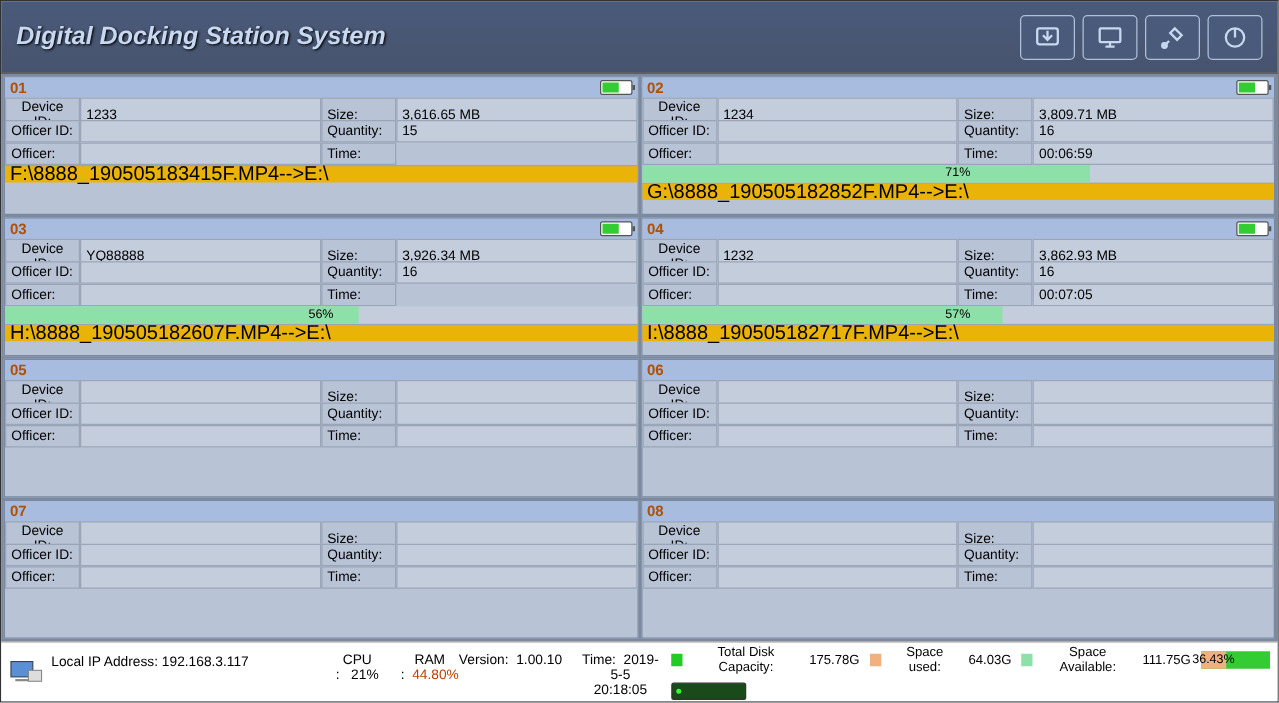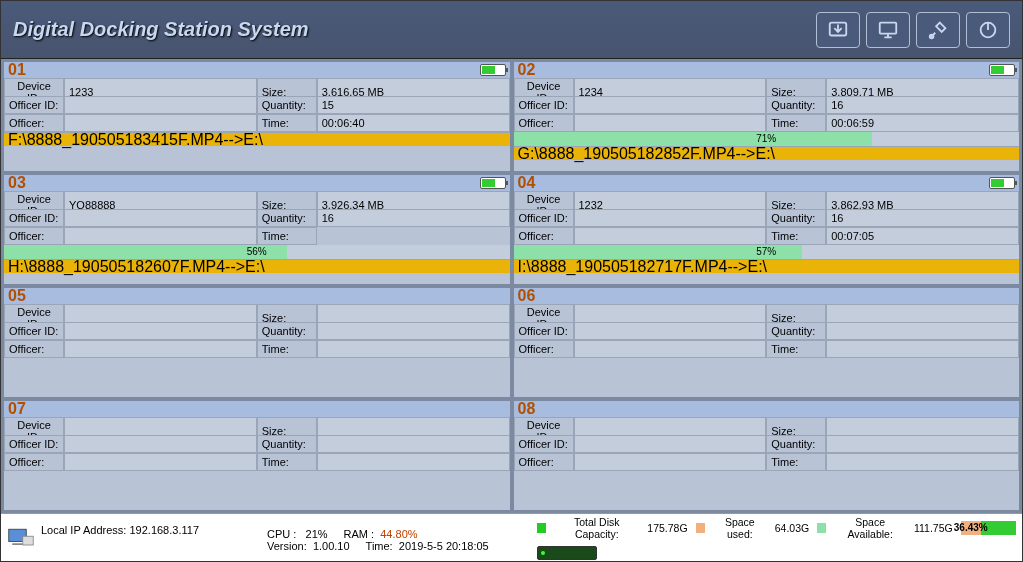--- a/index.html
+++ b/index.html
@@ -6,42 +6,42 @@
   body { font-family: Arial, sans-serif; font-size:11px; background:#e0e0e0; width:1023px; height:562px; overflow:hidden; }
   .window { width:1023px; height:562px; border:1px solid #333; background:#e6e6e6; display:flex; flex-direction:column;text-align:center; }
   .titlebar { background:linear-gradient(#4a5a7a,#47546e); height:58px; display:flex; align-items:center; justify-content:space-between; padding:0 12px; border-bottom:1px solid #222; }
   .title { color:#c8d8f0; font-size:20px; font-weight:bold; font-style:italic; text-shadow:1px 1px 2px #000; }
   .toolbar-buttons { display:flex; gap:6px; }
   .tbtn { width:44px; height:36px; background:#4a5a7a; border:1px solid #b0c0d8; border-radius:4px; display:flex; align-items:center; justify-content:center; cursor:pointer; }
   .tbtn svg { width:22px; height:22px; stroke:#c8d8f0; fill:none; stroke-width:2; }
   .grid { flex:1; display:grid; grid-template-columns:1fr 1fr; grid-template-rows:repeat(4,1fr); gap:2px; padding:2px; background:#7b8aa0; }
   .slot { background:#b8c3d6; border:1px solid #7b8aa0; display:flex; flex-direction:column; font-size:11px; }
   .slot-header { background:#a8bce0; height:16px; display:flex; align-items:center; justify-content:space-between; padding:0 4px; }
-  .slot-num { color:#b05000; font-weight:bold; font-size:16px; }
+  .slot-num { color:#b05000; font-weight:bold; font-size:12px; }
   .battery { width:26px; height:12px; border:1px solid #555; border-radius:2px; position:relative; background:#fff; display:flex; align-items:center; padding:1px; }
   .battery::after { content:""; position:absolute; right:-3px; top:3px; width:2px; height:4px; background:#555; }
   .battery-fill { background:#3c3; height:100%; }
   .slot-body { flex:1; display:flex; flex-direction:column; }
   .kvrow { display:grid; grid-template-columns: 60px 1fr 60px 1fr; height:18px; }
   .kvrow > div { border:0.5px solid #9aa5b8; padding:1px 4px; display:flex; align-items:center; background:#b8c3d6; }
   .kvrow > div:nth-child(2), .kvrow > div:nth-child(4) { background:#c4cddc; }
   .progress-wrap { height:14px; background:#c4cddc; position:relative; margin:0 0; }
   .progress-bar { height:100%; background:#8de0a8; display:flex; align-items:center; justify-content:center; font-size:10px; color:#333; }
   .progress-text { position:absolute; left:50%; top:0; transform:translateX(-50%); line-height:14px; font-size:10px; }
   .file-line { height:14px; background:#eab308; padding:0 4px; font-size:16px; display:flex; align-items:center; border-top:1px solid #9aa5b8;}
   .statusbar { height:48px; background:#fff; border-top:1px solid #999; display:flex; align-items:center; padding:0 6px; gap:10px; font-size:11px; }
   .pc-icon { width:28px; height:28px; }
   .st-left { flex:0 0 250px; display:flex; align-items:flex-start; gap:6px; }
-  .st-mid { flex:0 0 260px; display:flex; flex-direction:column; gap:0; padding-top:4px;}
+  .st-mid { flex:0 0 260px; display:flex; flex-direction:row; gap:0; padding-top:4px;}
   .st-mid-row { display:flex; gap:16px; }
   .st-right { flex:1; display:flex; flex-direction:column; gap:6px; padding-top:0; }
   .disk-row { display:flex; align-items:center; gap:8px; font-size:10.5px; }
   .sw { width:10px; height:10px; display:inline-block; }
   .sw.green{background:#2c2;} .sw.orange{background:#f0b080;} .sw.lgreen{background:#8de0a8;}
-  .disk-bar { width:60px; height:14px; background:#3c3; position:relative;font-weight:bold; }
+  .disk-bar { width:60px; height:14px; background:#3c3; position:relative; }
   .disk-bar .used { position:absolute; left:0; top:0; height:100%; background:#f0b080; display:flex; align-items:center; justify-content:center; font-size:10px;}
   .led-strip { width:60px; height:14px; background:#1a4a1a; border:1px solid #333; border-radius:2px; display:flex; align-items:center; padding:0 3px; gap:2px;}
   .led-strip .dot{ width:4px;height:4px;border-radius:50%;background:#3f3;}
   .ram-val { color:#c04000; }
 </style>
 </head>
 <body>
 
 <div class="window">
   <div class="titlebar">
@@ -92,21 +92,20 @@
     <div class="kvrow">
       <div>Officer ID:</div>
             <div></div>
       <div>Quantity:</div>
             <div>15</div>
     </div>
     <div class="kvrow">
       <div>Officer:</div>
             <div></div>
       <div>Time:</div>
-            <div>00:06:40</div>
     </div>
     <div class="file-line">F:\8888_190505183415F.MP4--&gt;E:\</div>
         </div>
       </div>
       <div class="slot">
         <div class="slot-header">
     <span class="slot-num">02</span>
     <span class="battery">
             <span class="battery-fill" style="width:60%"></span>
           </span>

